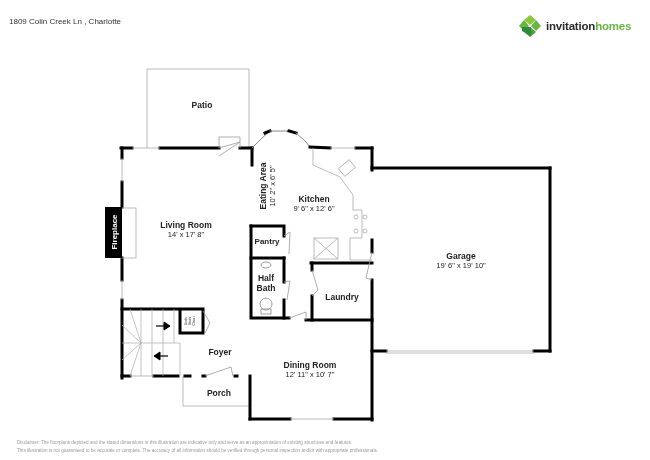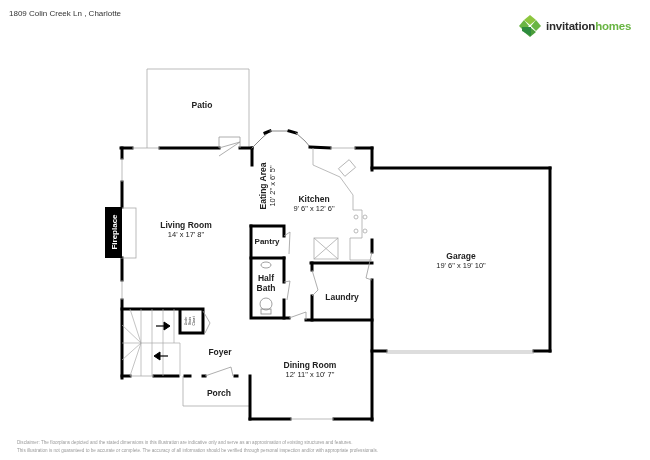--- a/index.html
+++ b/index.html
@@ -1,17 +1,17 @@
 <!DOCTYPE html>
 <html><head>
 <meta charset="utf-8">
 <style>
   html, body { margin: 0; padding: 0; background: #ffffff; }
   body { width: 650px; height: 460px; position: relative; overflow: hidden; font-family: "Liberation Sans", sans-serif; color: #222; }
-  .header { position: absolute; left: 9px; top: 8px; font-size: 8px; line-height: 12px; color: #333; }
+  .header { position: absolute; left: 9px; top: 16px; font-size: 8px; line-height: 12px; color: #333; }
   .logo { position: absolute; left: 518px; top: 14px; display: flex; align-items: center; gap: 4px; }
   .logo-text { font-size: 11.5px; font-weight: bold; letter-spacing: -0.2px; }
   .logo-text .a { color: #2b2b2b; }
   .logo-text .b { color: #69b543; }
   .plan { position: absolute; left: 0; top: 0; }
   .disclaimer { position: absolute; left: 17px; top: 439px; font-size: 4.6px; line-height: 7.5px; color: #9a9a9a; }
   svg text { font-family: "Liberation Sans", sans-serif; }
 </style>
 </head>
 <body>

